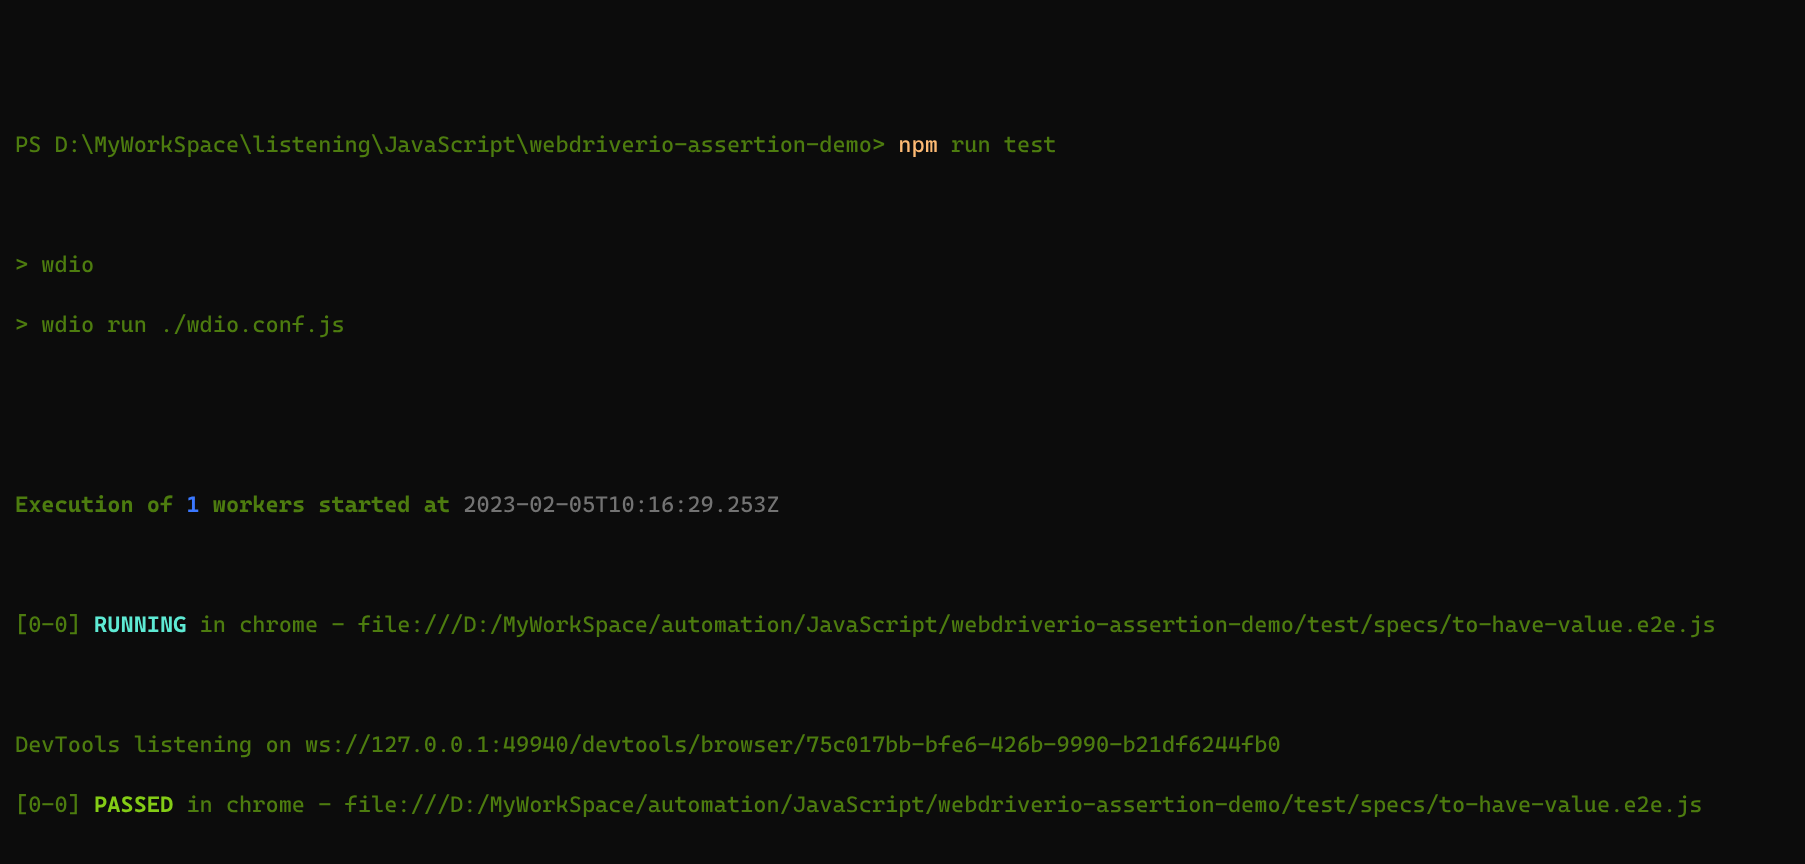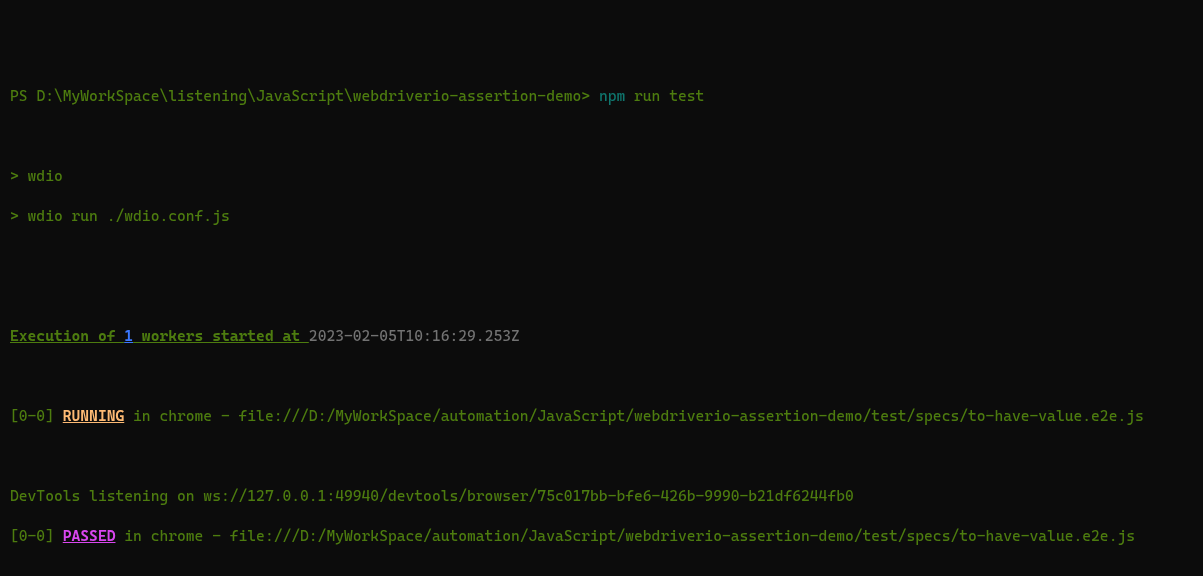--- a/index.html
+++ b/index.html
@@ -7,25 +7,25 @@
     background: #0c0c0c;
     color: #cccccc;
     font-family: "Cascadia Mono", "Consolas", monospace;
     font-size: 15px;
     line-height: 20px;
     padding: 6px 10px;
     width: 1203px;
     white-space: pre;
   }
   .white { color: #4d7c0f; }
-  .yellow { color: #0f766e; }
-  .bold { font-weight: bold; text-decoration: underline; }
+  .yellow { color: #fdba74; }
+  .bold { font-weight: bold; }
   .blue { color: #3b78ff; }
-  .cyan { color: #fdba74; }
-  .green { color: #d946ef; }
+  .cyan { color: #5eead4; }
+  .green { color: #84cc16; }
   .dim { color: #737373; }
   .line { display: block; }
 </style>
 </head>
 <body>
 
 
 
 <span class="line"><span class="white">PS </span><span class="white">D:\MyWorkSpace\listening\JavaScript\webdriverio-assertion-demo</span><span class="white">&gt; </span><span class="yellow">npm</span><span class="white"> run test</span></span>
 <span class="line"> </span>

